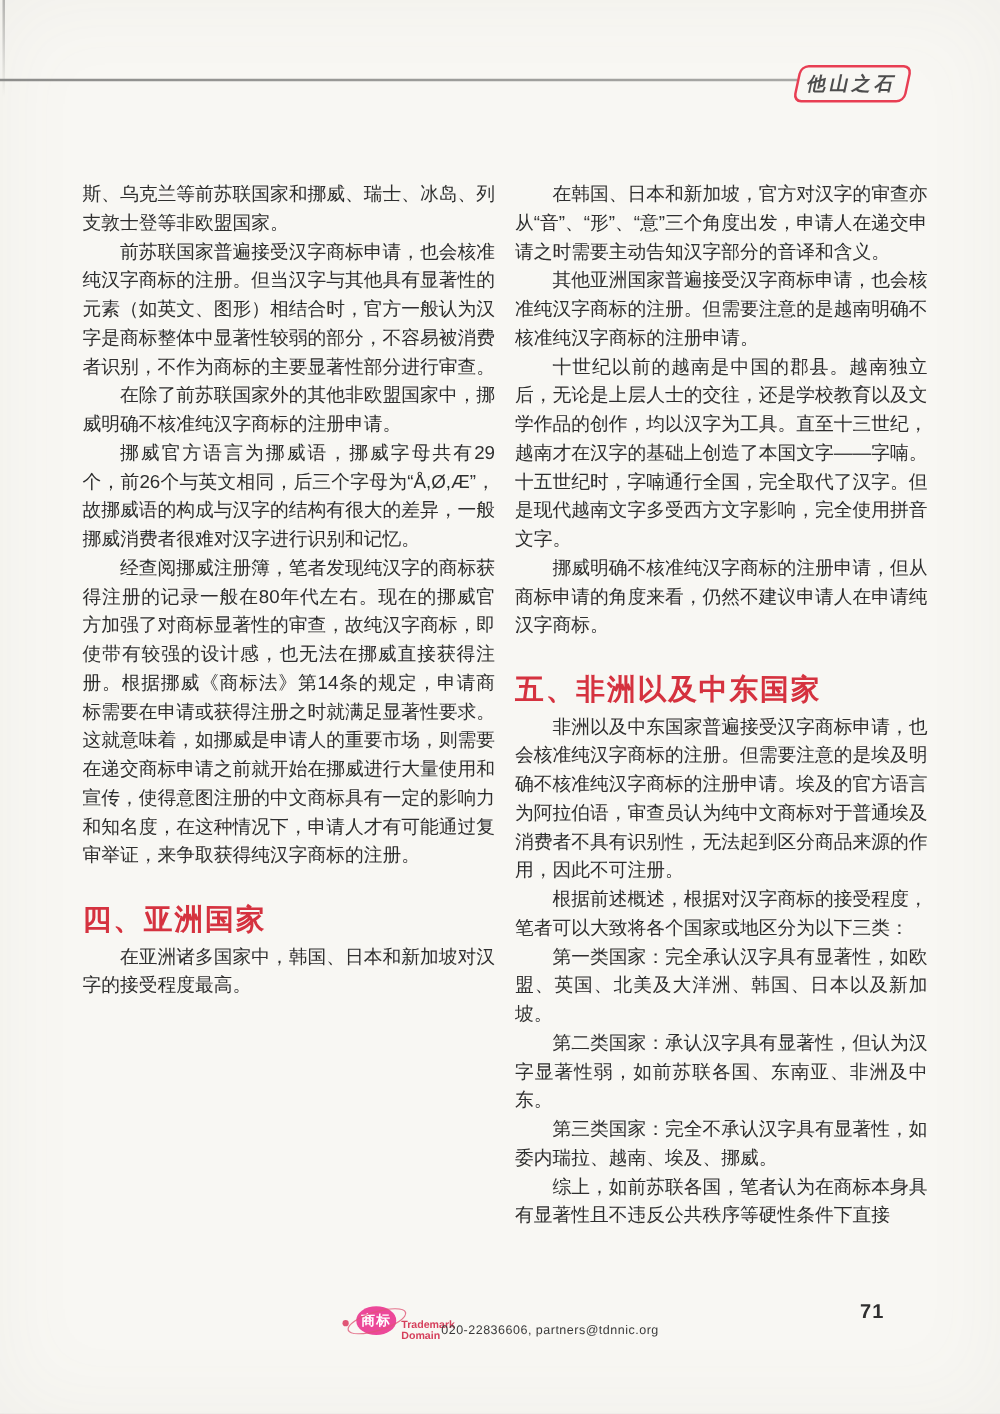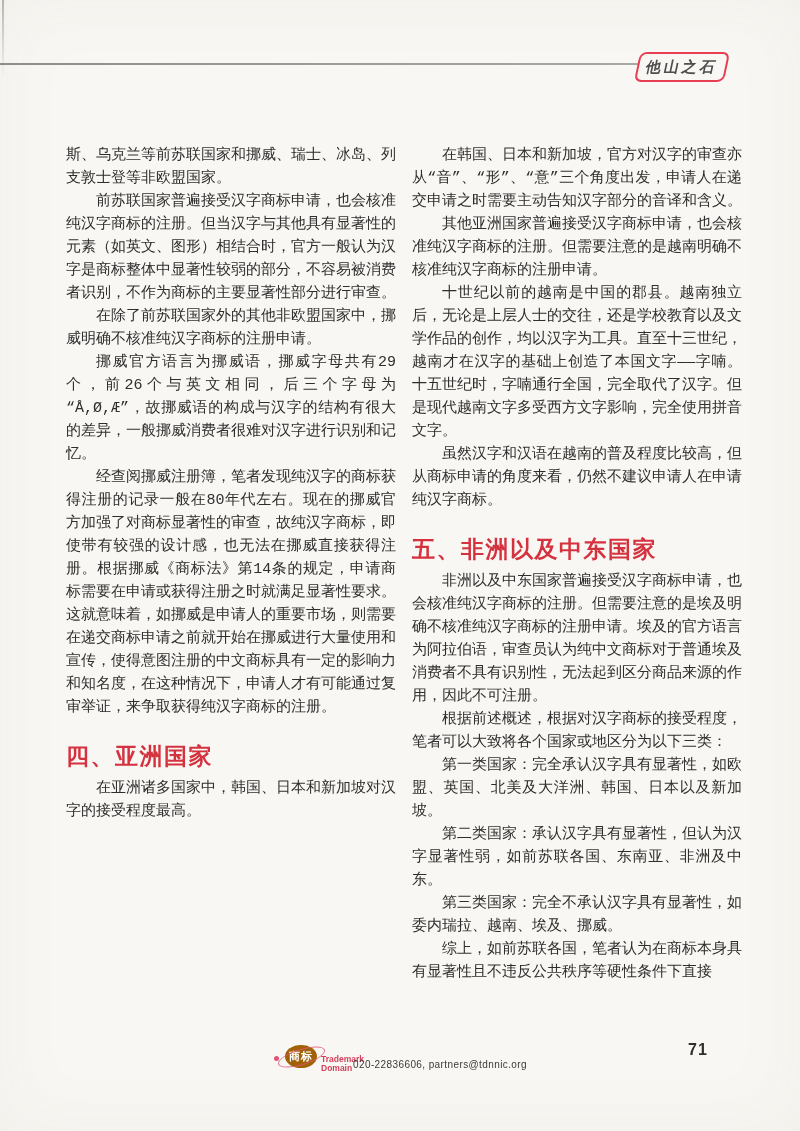--- a/index.html
+++ b/index.html
@@ -29,38 +29,38 @@
     background:#f8f7f3;
   }
   .header-tag .tag-text{
     font-size:15px;color:#4d4d4d;letter-spacing:3px;font-weight:bold;
   }
   
   .columns{
     position:absolute;left:66px;top:144px;width:676px;
     display:flex;gap:16px;
   }
-  .col{width:330px;font-family:Liberation Mono, monospace;}
+  .col{width:330px;}
   .col p{
     margin:0;
     font-size:15px;line-height:23px;
     color:#2e2e2e;
     text-align:justify;text-justify:inter-ideograph;
   }
   .col p.indent{text-indent:2em;}
   .col h3{
     margin:28px 0 8px 0;
     font-size:23px;line-height:22px;
     color:#d5323f;font-weight:bold;letter-spacing:1.5px;
   }
   
   .f-logo{position:absolute;left:276px;top:1042px;width:74px;height:36px;}
   .logo-ball{
     position:absolute;left:9px;top:3px;width:32px;height:23px;
-    background:#a16207;border-radius:50%;
+    background:#ec4899;border-radius:50%;
     color:#fff;font-size:11px;font-weight:bold;letter-spacing:1px;
     display:flex;align-items:center;justify-content:center;
   }
   .logo-orbit{
     position:absolute;left:1px;top:7px;width:47px;height:14px;
     border:1.5px solid rgba(224,85,117,.8);border-radius:50%;
     transform:rotate(-17deg);
   }
   .logo-dot{
     position:absolute;left:-2px;top:14px;width:5px;height:5px;
@@ -103,21 +103,21 @@
         <p class="indent">在除了前苏联国家外的其他非欧盟国家中，挪威明确不核准纯汉字商标的注册申请。</p>
         <p class="indent">挪威官方语言为挪威语，挪威字母共有29个，前26个与英文相同，后三个字母为“Å,Ø,Æ”，故挪威语的构成与汉字的结构有很大的差异，一般挪威消费者很难对汉字进行识别和记忆。</p>
         <p class="indent">经查阅挪威注册簿，笔者发现纯汉字的商标获得注册的记录一般在80年代左右。现在的挪威官方加强了对商标显著性的审查，故纯汉字商标，即使带有较强的设计感，也无法在挪威直接获得注册。根据挪威《商标法》第14条的规定，申请商标需要在申请或获得注册之时就满足显著性要求。这就意味着，如挪威是申请人的重要市场，则需要在递交商标申请之前就开始在挪威进行大量使用和宣传，使得意图注册的中文商标具有一定的影响力和知名度，在这种情况下，申请人才有可能通过复审举证，来争取获得纯汉字商标的注册。</p>
         <h3>四、亚洲国家</h3>
         <p class="indent">在亚洲诸多国家中，韩国、日本和新加坡对汉字的接受程度最高。</p>
       </div>
     <div class="col">
         <p class="indent">在韩国、日本和新加坡，官方对汉字的审查亦从“音”、“形”、“意”三个角度出发，申请人在递交申请之时需要主动告知汉字部分的音译和含义。</p>
         <p class="indent">其他亚洲国家普遍接受汉字商标申请，也会核准纯汉字商标的注册。但需要注意的是越南明确不核准纯汉字商标的注册申请。</p>
         <p class="indent">十世纪以前的越南是中国的郡县。越南独立后，无论是上层人士的交往，还是学校教育以及文学作品的创作，均以汉字为工具。直至十三世纪，越南才在汉字的基础上创造了本国文字——字喃。十五世纪时，字喃通行全国，完全取代了汉字。但是现代越南文字多受西方文字影响，完全使用拼音文字。</p>
-        <p class="indent">虽然汉字和汉语在越南的普及程度比较高，但从商标申请的角度来看，仍然不建议申请人在申请纯汉字商标。</p>
+        <p class="indent">挪威明确不核准纯汉字商标的注册申请，但从商标申请的角度来看，仍然不建议申请人在申请纯汉字商标。</p>
         <h3>五、非洲以及中东国家</h3>
         <p class="indent">非洲以及中东国家普遍接受汉字商标申请，也会核准纯汉字商标的注册。但需要注意的是埃及明确不核准纯汉字商标的注册申请。埃及的官方语言为阿拉伯语，审查员认为纯中文商标对于普通埃及消费者不具有识别性，无法起到区分商品来源的作用，因此不可注册。</p>
         <p class="indent">根据前述概述，根据对汉字商标的接受程度，笔者可以大致将各个国家或地区分为以下三类：</p>
         <p class="indent">第一类国家：完全承认汉字具有显著性，如欧盟、英国、北美及大洋洲、韩国、日本以及新加坡。</p>
         <p class="indent">第二类国家：承认汉字具有显著性，但认为汉字显著性弱，如前苏联各国、东南亚、非洲及中东。</p>
         <p class="indent">第三类国家：完全不承认汉字具有显著性，如委内瑞拉、越南、埃及、挪威。</p>
         <p class="indent">综上，如前苏联各国，笔者认为在商标本身具有显著性且不违反公共秩序等硬性条件下直接</p>
       </div>
   </div>
 

